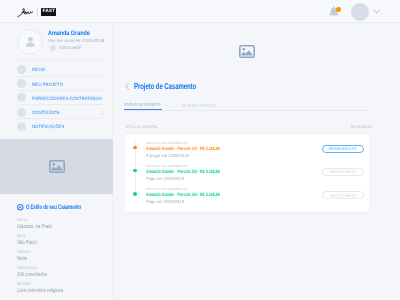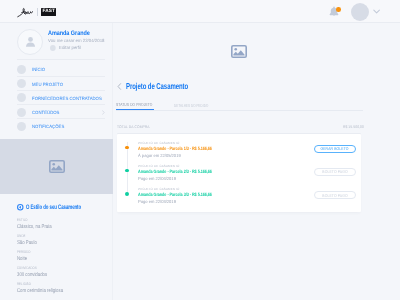--- a/index.html
+++ b/index.html
@@ -60,21 +60,21 @@
             letter-spacing:-0.1px;height:9px;}
   .sc-title svg{flex:0 0 auto;}
   .sc-title span{display:inline-block;transform:scaleX(0.675);transform-origin:left center;white-space:nowrap;}
   .sc-row{position:absolute;left:0;width:110px;}
   .sc-lbl{font-size:3.55px;color:#b0b7c6;letter-spacing:0.16px;line-height:4px;
           transform:scaleX(0.78);transform-origin:left center;}
   .sc-val{font-size:5.5px;color:#919bad;line-height:7px;margin-top:2.4px;
           transform:scaleX(0.78);transform-origin:left center;white-space:nowrap;}
 
   
-  .main{position:absolute;left:95px;top:23px;width:287px;height:277px;}
+  .main{position:absolute;left:103px;top:23px;width:287px;height:277px;}
   .hero{position:absolute;left:0;top:0;width:287px;height:56.4px;
         display:flex;align-items:center;justify-content:center;}
   .crumb{position:absolute;left:22px;top:58px;display:flex;align-items:center;}
   .crumb .t{font-size:8.6px;font-weight:700;color:#1579f2;letter-spacing:-0.1px;line-height:10px;
             display:inline-block;transform:scaleX(0.70);transform-origin:left center;white-space:nowrap;}
   .crumb .ci{flex:0 0 auto;display:block;margin-right:3.5px;line-height:0;}
 
   .tabs{position:absolute;left:21px;top:74px;width:247px;height:13px;
         border-bottom:1px solid #e6eaf1;}
   .tab{position:absolute;bottom:0;font-size:4.4px;letter-spacing:0.12px;padding-bottom:1.6px;

